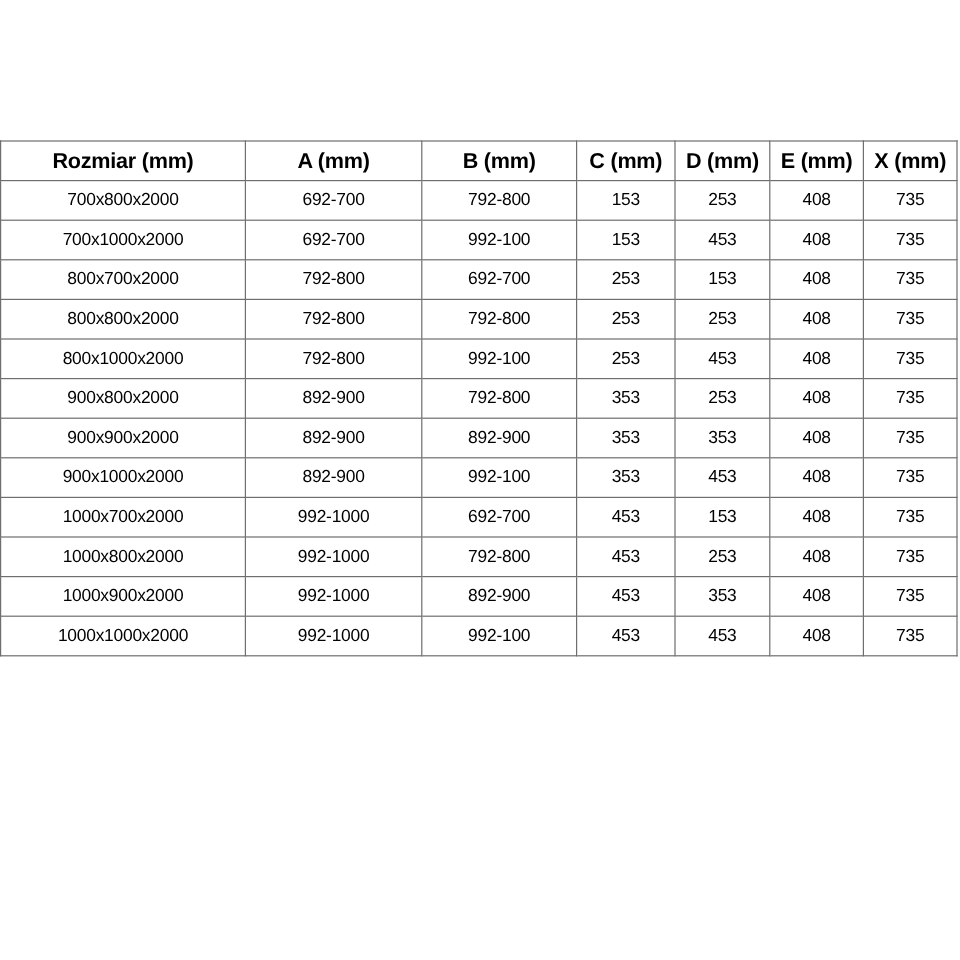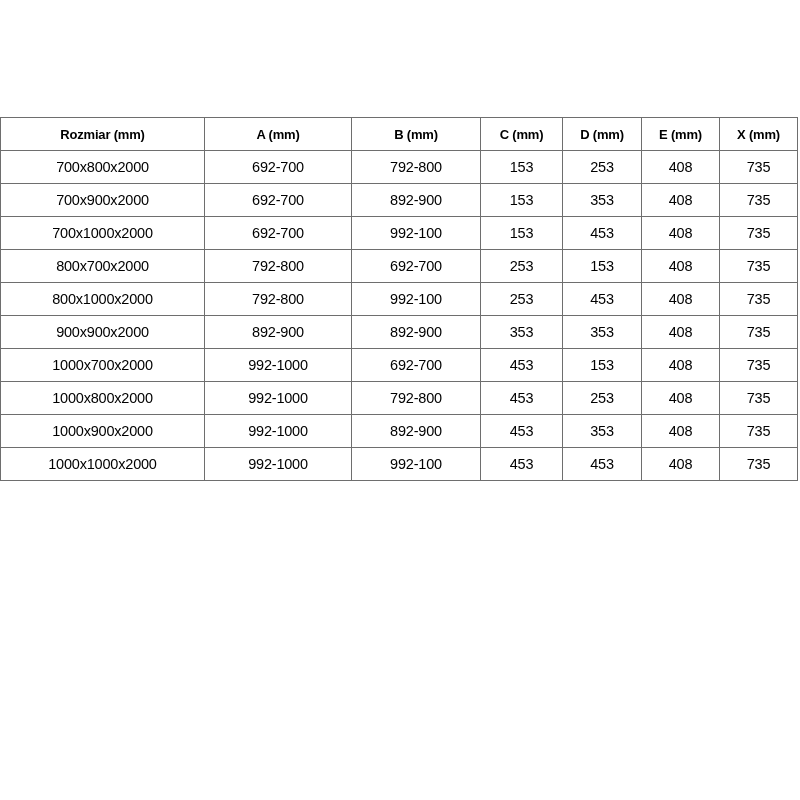--- a/index.html
+++ b/index.html
@@ -27,21 +27,21 @@
   .dim-table td {
     border: 1px solid #6e6e6e;
     height: 32px;
     padding: 0 2px;
     text-align: center;
     vertical-align: middle;
     white-space: nowrap;
     overflow: hidden;
   }
   .dim-table th {
-    font-size: 13px;
+    font-size: 18px;
     font-weight: bold;
     letter-spacing: -0.2px;
   }
   .dim-table td {
     font-size: 14.5px;
     font-weight: normal;
     letter-spacing: -0.2px;
   }
 </style>
 </head>
@@ -72,61 +72,79 @@
       <tr>
         <td>700x800x2000</td>
         <td>692-700</td>
         <td>792-800</td>
         <td>153</td>
         <td>253</td>
         <td>408</td>
         <td>735</td>
       </tr>
       <tr>
-        <td>700x900x2000</td>
-        <td>692-700</td>
-        <td>892-900</td>
-        <td>153</td>
-        <td>353</td>
-        <td>408</td>
-        <td>735</td>
-      </tr>
-      <tr>
         <td>700x1000x2000</td>
         <td>692-700</td>
         <td>992-100</td>
         <td>153</td>
         <td>453</td>
         <td>408</td>
         <td>735</td>
       </tr>
       <tr>
         <td>800x700x2000</td>
         <td>792-800</td>
         <td>692-700</td>
         <td>253</td>
         <td>153</td>
         <td>408</td>
         <td>735</td>
       </tr>
       <tr>
+        <td>800x800x2000</td>
+        <td>792-800</td>
+        <td>792-800</td>
+        <td>253</td>
+        <td>253</td>
+        <td>408</td>
+        <td>735</td>
+      </tr>
+      <tr>
         <td>800x1000x2000</td>
         <td>792-800</td>
         <td>992-100</td>
         <td>253</td>
         <td>453</td>
         <td>408</td>
         <td>735</td>
       </tr>
       <tr>
+        <td>900x800x2000</td>
+        <td>892-900</td>
+        <td>792-800</td>
+        <td>353</td>
+        <td>253</td>
+        <td>408</td>
+        <td>735</td>
+      </tr>
+      <tr>
         <td>900x900x2000</td>
         <td>892-900</td>
         <td>892-900</td>
         <td>353</td>
         <td>353</td>
+        <td>408</td>
+        <td>735</td>
+      </tr>
+      <tr>
+        <td>900x1000x2000</td>
+        <td>892-900</td>
+        <td>992-100</td>
+        <td>353</td>
+        <td>453</td>
         <td>408</td>
         <td>735</td>
       </tr>
       <tr>
         <td>1000x700x2000</td>
         <td>992-1000</td>
         <td>692-700</td>
         <td>453</td>
         <td>153</td>
         <td>408</td>

